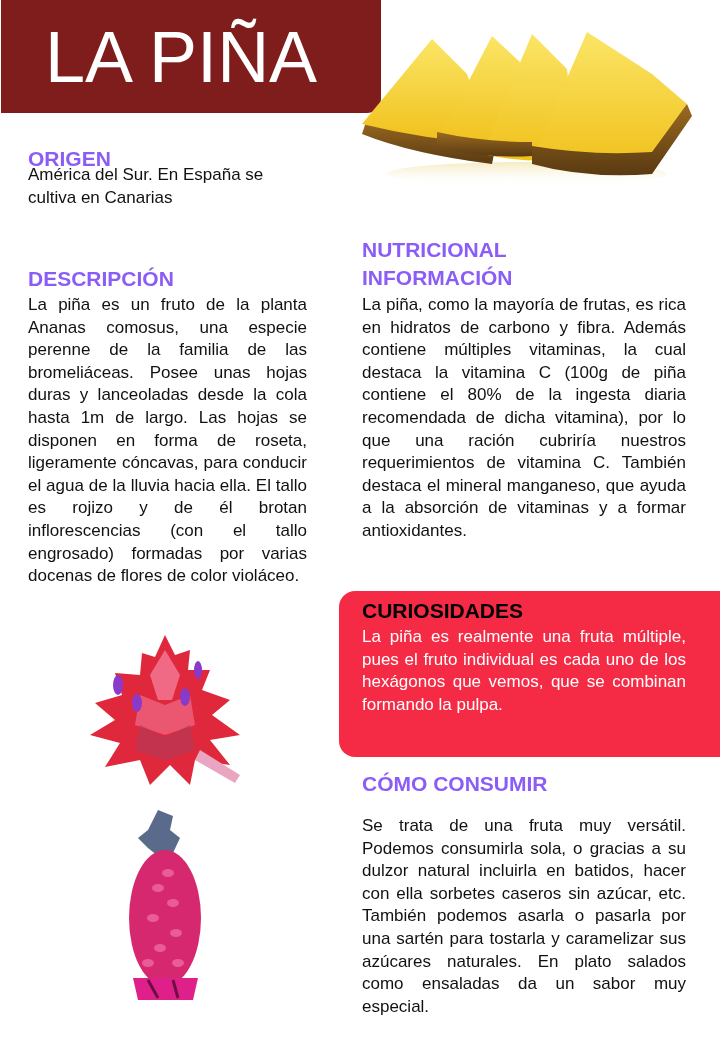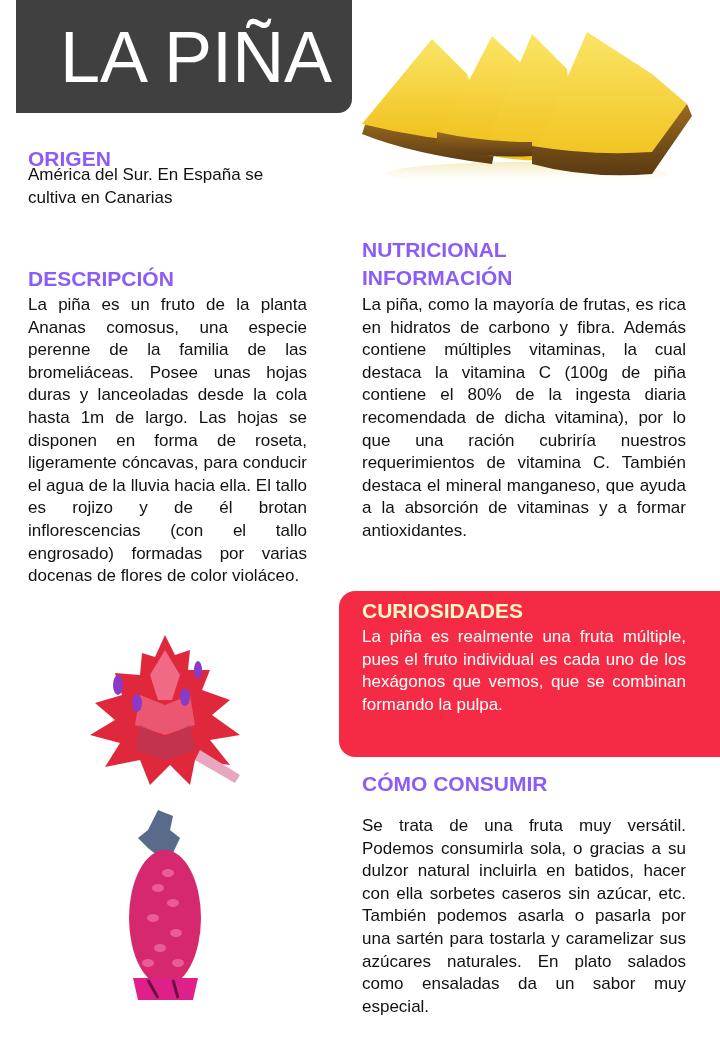--- a/index.html
+++ b/index.html
@@ -1,21 +1,21 @@
 <!DOCTYPE html>
 <html><head>
   <meta charset="utf-8">
   <style>
     * { box-sizing: border-box; margin: 0; padding: 0; }
     html, body { width: 720px; height: 1040px; background: #ffffff; overflow: hidden; }
     body { position: relative; font-family: "Liberation Sans", sans-serif; color: #111; }
 
     .title-banner {
-      position: absolute; left: 16px; top: 0; width: 336px; height: 113px;
-      background: #404040; border-bottom-right-radius: 14px;
+      position: absolute; left: 1px; top: 0; width: 380px; height: 113px;
+      background: #7f1d1d; border-bottom-right-radius: 14px;
     }
     .title-text {
       position: absolute; left: 44px; top: 14px;
       font-family: "Liberation Sans", sans-serif;
       font-size: 72px; line-height: 86px; color: #ffffff; font-weight: normal;
       letter-spacing: 0px;
     }
 
     .section-heading {
       position: absolute; font-weight: bold; color: #8b5cf6;
@@ -27,21 +27,21 @@
     .justify { text-align: justify; text-align-last: left; }
 
     
     .slices-img { position: absolute; left: 352px; top: 24px; width: 350px; height: 165px; }
 
     
     .curio-box {
       position: absolute; left: 339px; top: 591px; width: 381px; height: 166px;
       background: #f52a45; border-radius: 16px 0 0 16px;
     }
-    .curio-box .section-heading { color: #fef9c3; }
+    .curio-box .section-heading { color: #000000; }
     .curio-box .body-text { color: #ffffff; }
 
     .flower-img { position: absolute; left: 80px; top: 625px; width: 170px; height: 165px; }
     .pine-pink-img { position: absolute; left: 118px; top: 808px; width: 95px; height: 195px; }
   </style>
 </head>
 <body>
 
 <div class="title-banner">
   <h1 class="title-text">LA PIÑA</h1>

